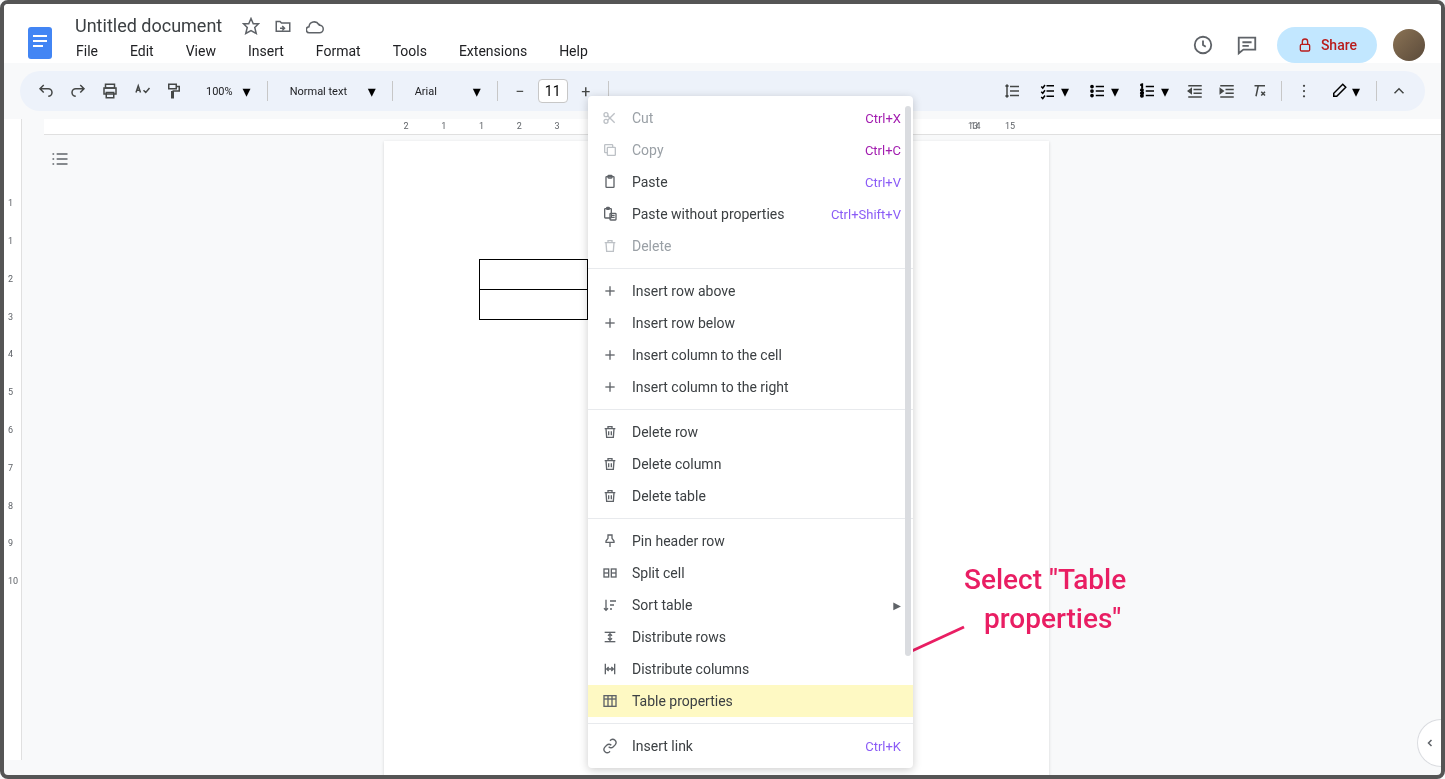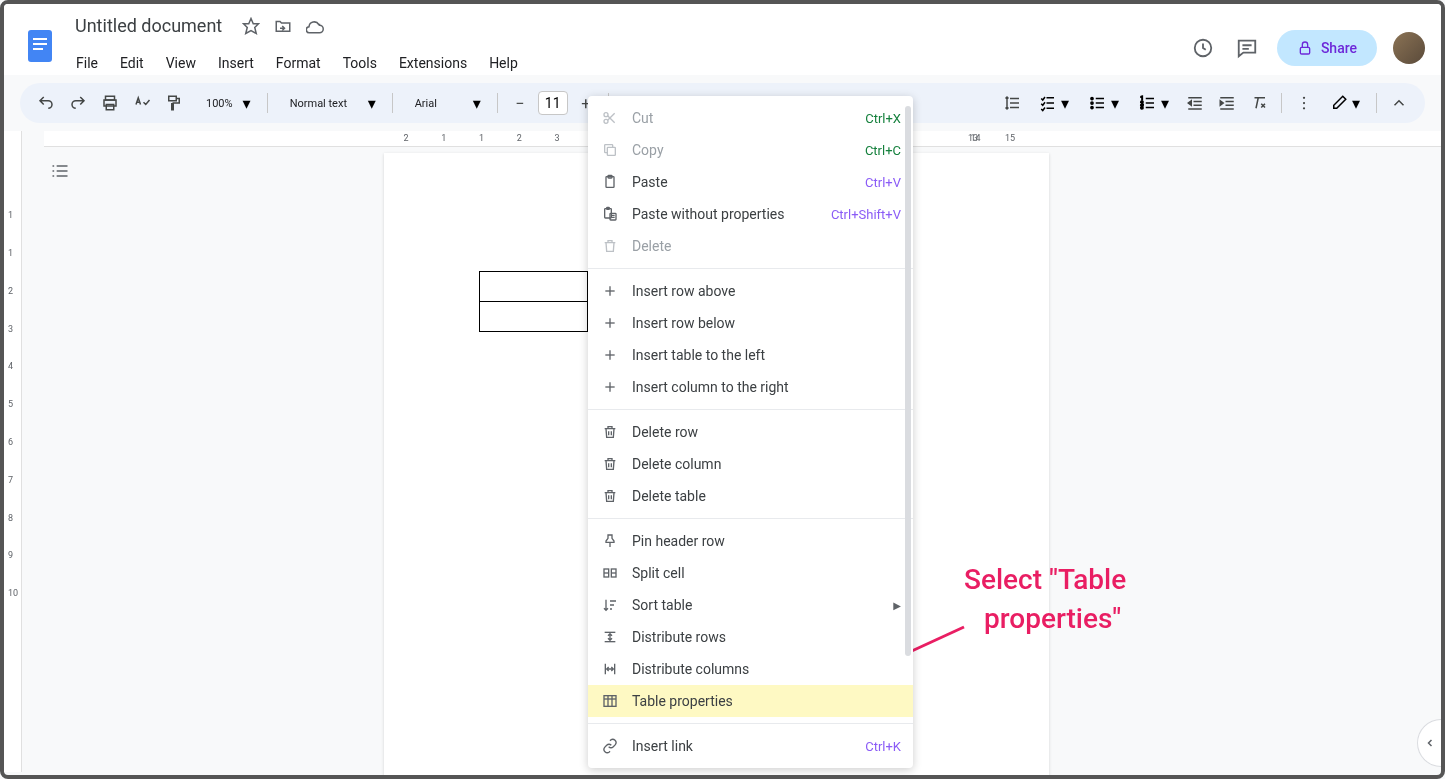--- a/index.html
+++ b/index.html
@@ -1,31 +1,31 @@
 <!DOCTYPE html>
 <html><head>
   <meta charset="utf-8">
   <style>
     * { margin: 0; padding: 0; box-sizing: border-box; font-family: 'Google Sans', Roboto, Arial, sans-serif; }
     body { width: 1445px; height: 779px; background: #f8f9fa; overflow: hidden; position: relative; border: 4px solid #555; border-radius: 8px; }
     
-    .header { background: #fff; padding: 8px 16px 0; display: flex; align-items: center; }
+    .header { background: #fff; padding: 8px 16px 0; display: flex; align-items: flex-end; }
     .docs-icon { width: 40px; height: 40px; display: flex; align-items: center; justify-content: center; margin-right: 8px; margin-top: 4px; }
     .docs-icon svg { width: 36px; height: 36px; }
     .title-area { flex: 1; }
     .title-row { display: flex; align-items: center; gap: 12px; }
     .doc-title { font-size: 18px; color: #3c4043; border: 1px solid transparent; padding: 2px 6px; border-radius: 4px; }
     .title-icons { display: flex; gap: 12px; align-items: center; }
     .title-icon-btn { width: 20px; height: 20px; display: flex; align-items: center; justify-content: center; cursor: pointer; color: #5f6368; }
-    .menubar { display: flex; gap: 6px; margin-top: 12px; }
+    .menubar { display: flex; gap: 16px; margin-top: 0; }
     .menu-item { padding: 4px 8px; font-size: 14px; color: #202124; cursor: pointer; border-radius: 4px; }
     
     .header-right { display: flex; align-items: center; gap: 16px; margin-top: 8px; }
     .header-icon-btn { width: 28px; height: 28px; display: flex; align-items: center; justify-content: center; cursor: pointer; color: #5f6368; }
-    .share-btn { background: #c2e7ff; border-radius: 20px; padding: 10px 20px; display: flex; align-items: center; gap: 8px; cursor: pointer; font-size: 14px; font-weight: 500; color: #6d28d9; }
+    .share-btn { background: #c2e7ff; border-radius: 20px; padding: 10px 20px; display: flex; align-items: center; gap: 8px; cursor: pointer; font-size: 14px; font-weight: 500; color: #b91c1c; }
     .avatar { width: 32px; height: 32px; border-radius: 50%; background: linear-gradient(135deg, #8b7355, #5a4a3a); }
     
     .toolbar { background: #edf2fa; border-radius: 24px; margin: 8px 16px; padding: 4px 12px; display: flex; align-items: center; gap: 4px; height: 40px; }
     .toolbar-btn { width: 28px; height: 28px; display: flex; align-items: center; justify-content: center; cursor: pointer; color: #444746; border-radius: 4px; }
     .toolbar-sep { width: 1px; height: 20px; background: #c7c7c7; margin: 0 4px; }
     .toolbar-text { font-size: 11px; color: #202124; padding: 4px 6px; cursor: pointer; }
     .toolbar-dropdown { display: flex; align-items: center; gap: 4px; padding: 4px 8px; cursor: pointer; }
     .font-size-input { width: 30px; height: 24px; border: 1px solid #c7c7c7; border-radius: 4px; text-align: center; font-size: 14px; background: #fff; }
     .toolbar-right { margin-left: auto; display: flex; align-items: center; gap: 4px; }
     
@@ -43,21 +43,21 @@
     .doc-table td { border: 1px solid #000; width: 108px; height: 30px; }
     
     .context-menu { position: absolute; left: 584px; top: 92px; width: 325px; background: #fff; border-radius: 4px; box-shadow: 0 2px 10px rgba(0,0,0,0.2); z-index: 100; padding: 6px 0; }
     .menu-row { display: flex; align-items: center; padding: 6px 12px; cursor: pointer; font-size: 14px; color: #3c4043; height: 32px; }
     .menu-row.disabled { color: #9aa0a6; cursor: default; }
     .menu-row.highlighted { background: #fef9c3; }
     .menu-row-icon { width: 20px; height: 20px; margin-right: 12px; display: flex; align-items: center; justify-content: center; color: #5f6368; }
     .menu-row.disabled .menu-row-icon { color: #bdc1c6; }
     .menu-row-label { flex: 1; }
     .menu-row-shortcut { font-size: 13px; color: #8b5cf6; }
-    .menu-row.disabled .menu-row-shortcut { color: #15803d; }
+    .menu-row.disabled .menu-row-shortcut { color: #a21caf; }
     .menu-row-arrow { color: #5f6368; font-size: 10px; }
     .menu-divider { height: 1px; background: #e8eaed; margin: 6px 0; }
     .menu-scrollbar { position: absolute; right: 2px; top: 10px; width: 6px; height: 600px; background: transparent; }
     .menu-scrollbar-thumb { width: 6px; height: 550px; background: #dadce0; border-radius: 3px; }
     
     .annotation { position: absolute; left: 960px; top: 556px; color: #e91e63; font-family: 'Comic Sans MS', cursive; font-size: 28px; font-weight: 500; line-height: 1.4; }
     .arrow-svg { position: absolute; left: 760px; top: 618px; pointer-events: none; }
     
     .side-tab { position: absolute; right: 0; top: 715px; width: 24px; height: 48px; background: #fff; border: 1px solid #dadce0; border-right: none; border-radius: 24px 0 0 24px; display: flex; align-items: center; justify-content: center; color: #5f6368; cursor: pointer; }
     .ruler-v-inner { position: relative; width: 100%; height: 100%; }
@@ -399,21 +399,21 @@
         </span>
         <span class="menu-row-label">Insert row below</span>
       </div>
       <div class="menu-row">
         <span class="menu-row-icon">
           <svg width="16" height="16" viewBox="0 0 24 24" fill="none" stroke="currentColor" stroke-width="2">
             <line x1="12" y1="5" x2="12" y2="19"></line>
             <line x1="5" y1="12" x2="19" y2="12"></line>
           </svg>
         </span>
-        <span class="menu-row-label">Insert table to the left</span>
+        <span class="menu-row-label">Insert column to the cell</span>
       </div>
       <div class="menu-row">
         <span class="menu-row-icon">
           <svg width="16" height="16" viewBox="0 0 24 24" fill="none" stroke="currentColor" stroke-width="2">
             <line x1="12" y1="5" x2="12" y2="19"></line>
             <line x1="5" y1="12" x2="19" y2="12"></line>
           </svg>
         </span>
         <span class="menu-row-label">Insert column to the right</span>
       </div>

